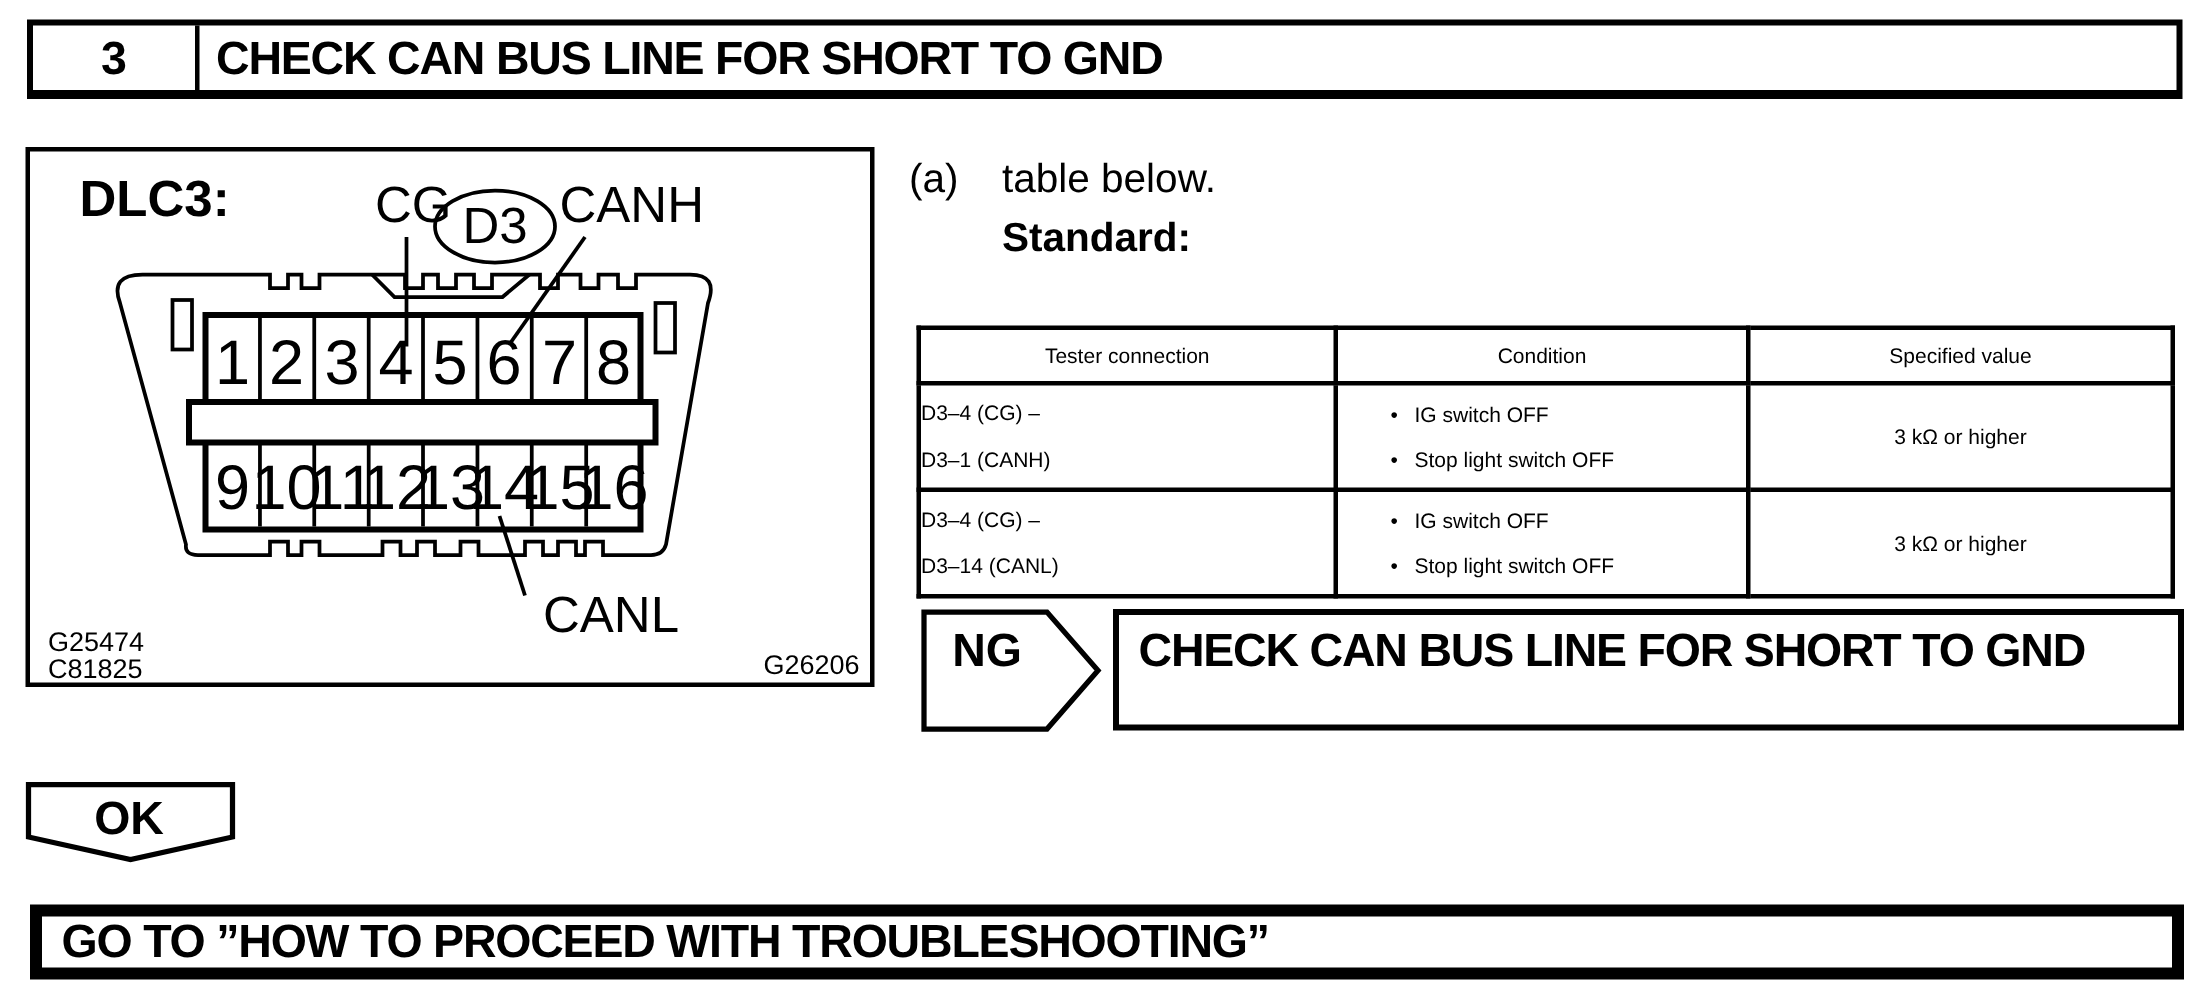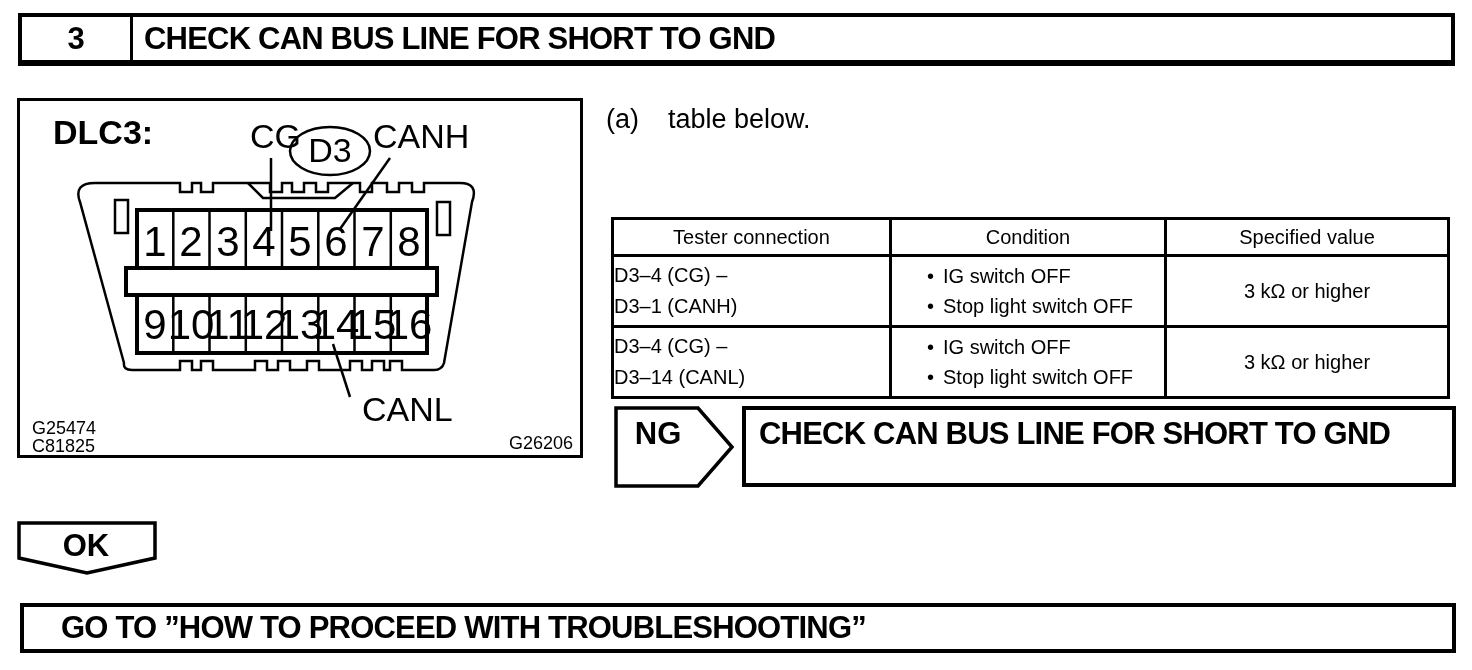--- a/index.html
+++ b/index.html
@@ -25,21 +25,21 @@
   .pin-num{font-size:42px;text-anchor:middle;}
   .ref-code{font-size:18px;}
 
   
   .instr-marker{position:absolute;left:606px;top:100px;font-size:27px;line-height:39px;}
   .instr-text{position:absolute;left:668px;top:100px;width:800px;font-size:27px;line-height:39px;}
   .standard-label{font-weight:bold;}
 
   
   .spec-table{position:absolute;left:611px;top:217px;border-collapse:collapse;}
-  .spec-table th,.spec-table td{border:3px solid #000;font-size:20px;font-weight:normal;
+  .spec-table th,.spec-table td{border:3px solid #000;font-size:14px;font-weight:normal;
     padding:0;background:#fff;}
   .spec-table th{height:34px;text-align:center;}
   .spec-table td{height:68px;vertical-align:middle;}
   .col-conn{width:275px;text-align:left;line-height:31px;}
   .col-cond{width:272px;text-align:left;padding-left:11px;line-height:30px;}
   .col-val{width:280px;text-align:center;}
   .cond-line{white-space:nowrap;margin-left:35px;}
   .bullet{display:inline-block;width:16px;}
 
   
@@ -47,22 +47,22 @@
   .result-box{position:absolute;left:742px;top:406px;width:714px;height:81px;
     box-sizing:border-box;border:4px solid #000;padding:6px 0 0 13px;
     font-weight:bold;font-size:31px;letter-spacing:-0.8px;white-space:nowrap;}
 
   
   .ok-badge{position:absolute;left:16px;top:519px;}
   .flow-label{font-size:31px;font-weight:bold;text-anchor:middle;}
 
   
   .footer-box{position:absolute;left:20px;top:603px;width:1436px;height:50px;
-    box-sizing:border-box;border:4px solid #000000;display:flex;align-items:center;
-    padding-left:37px;font-weight:bold;font-size:31px;letter-spacing:-0.8px;white-space:nowrap;}
+    box-sizing:border-box;border:8px solid #000000;display:flex;align-items:center;
+    padding-left:13px;font-weight:bold;font-size:31px;letter-spacing:-0.8px;white-space:nowrap;}
 </style>
 </head>
 <body>
 
 <div id="page">
 
   <div class="step-header">
     <div class="step-number">3</div>
     <div class="step-title">CHECK CAN BUS LINE FOR SHORT TO GND</div>
   </div>
@@ -121,20 +121,21 @@
 
       <text class="ref-code" x="12" y="333">G25474</text>
       <text class="ref-code" x="12" y="351">C81825</text>
       <text class="ref-code" x="553" y="348" text-anchor="end">G26206</text>
     </svg>
   </div>
 
   <div class="instr-marker">(a)</div>
   <div class="instr-text">
     <div>table below.</div>
+    <div class="standard-label">Standard:</div>
   </div>
 
   <table class="spec-table">
     <thead>
       <tr>
         <th class="col-conn">Tester connection</th>
         <th class="col-cond" style="text-align:center;padding-left:0;margin-top:48px;">Condition</th>
         <th class="col-val">Specified value</th>
       </tr>
     </thead>

